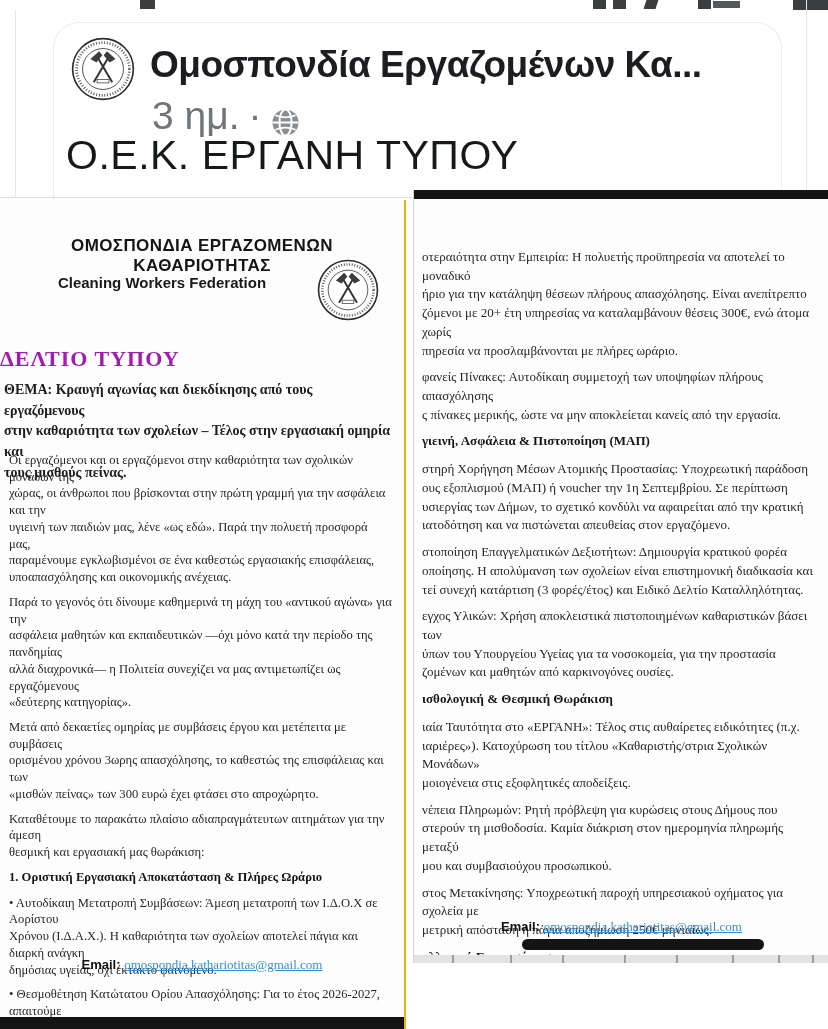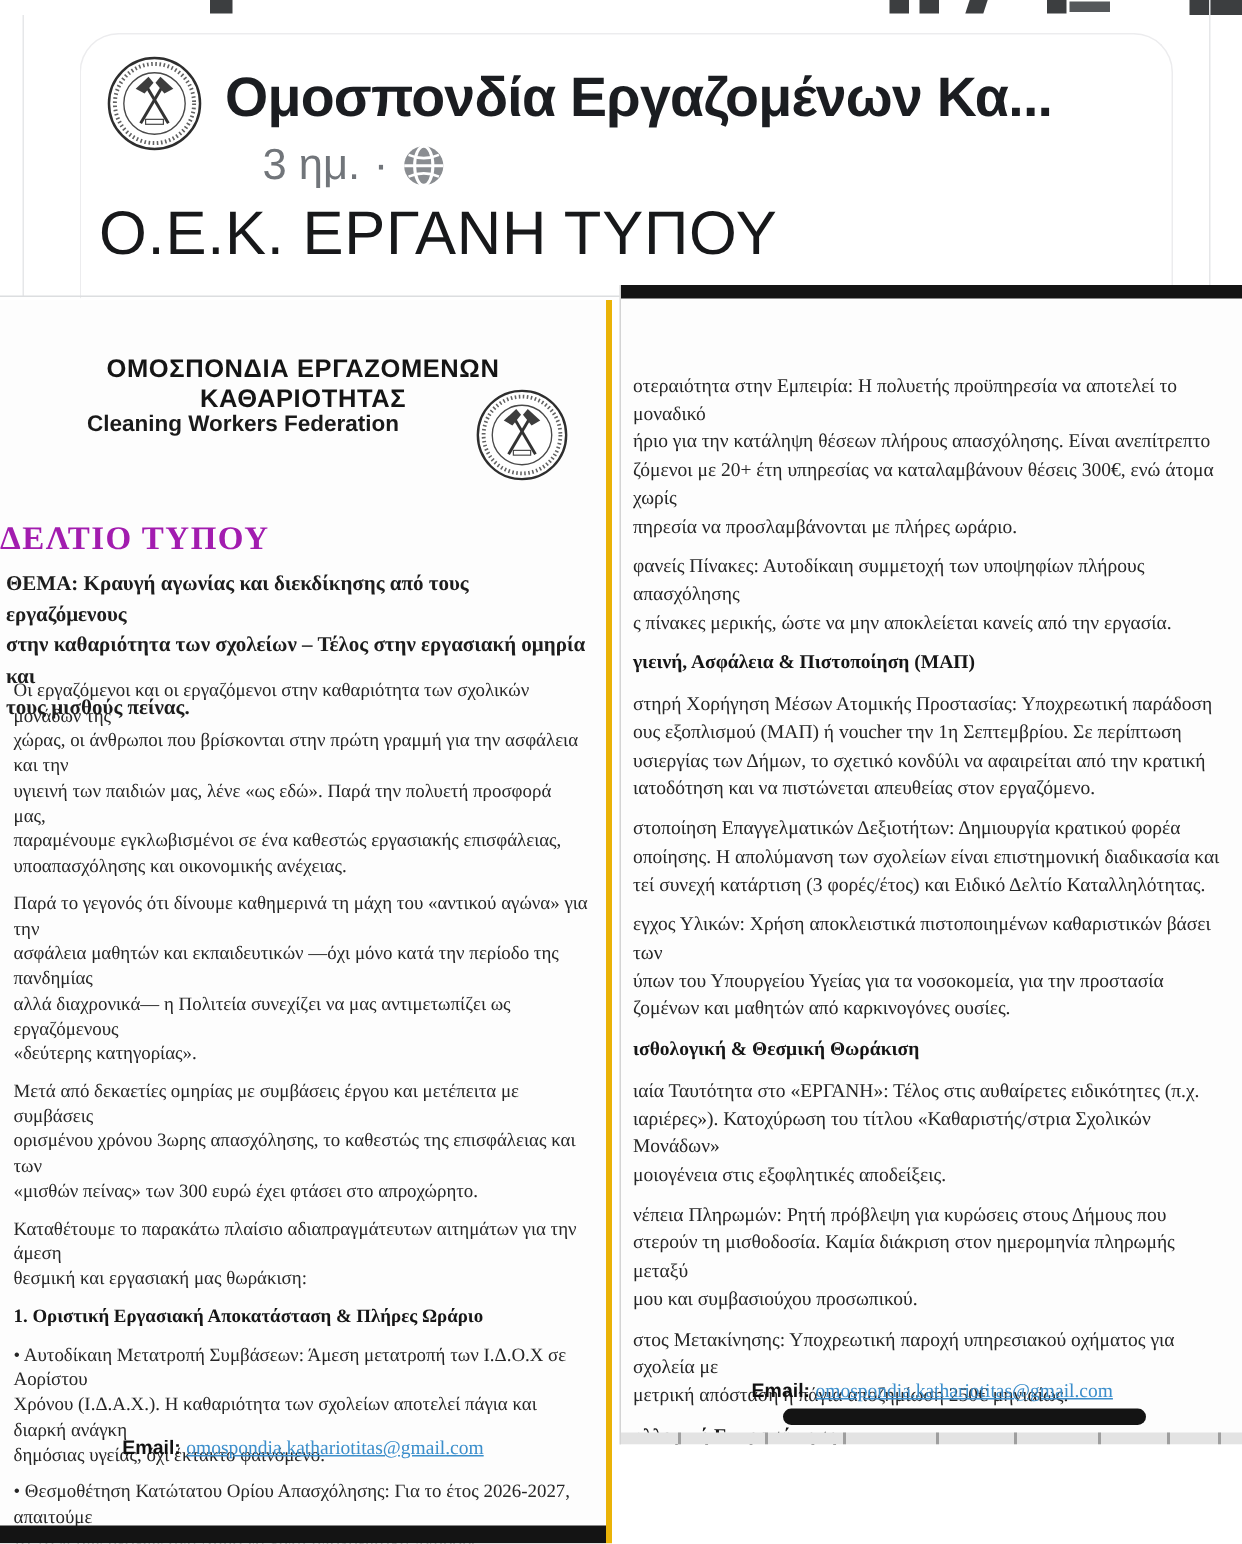--- a/index.html
+++ b/index.html
@@ -18,26 +18,26 @@
     border-radius:26px 26px 0 0;background:#ffffff;
   }
   .hsep{position:absolute;top:197px;left:0;width:828px;height:1px;background:#dcdee0;}
   .avatar{position:absolute;left:70px;top:36px;width:66px;height:66px;border-radius:50%;overflow:hidden;background:#fff;}
   .avatar svg{width:100%;height:100%;}
   .author{
     position:absolute;left:150px;top:44px;width:620px;
     font-size:37px;font-weight:bold;color:#1b1d21;letter-spacing:-0.5px;
     white-space:nowrap;overflow:hidden;
   }
-  .meta{position:absolute;left:152px;top:94px;font-size:29px;color:#71757a;display:flex;align-items:center;gap:9px;margin-left:23px;}
+  .meta{position:absolute;left:152px;top:94px;font-size:39px;color:#71757a;display:flex;align-items:center;gap:9px;}
   .meta .globe{width:29px;height:29px;display:inline-block;}
   .post-text{position:absolute;left:66px;top:132px;font-size:41px;color:#17181a;letter-spacing:0.5px;white-space:nowrap;}
   
   .page{position:absolute;background:#fdfdfd;overflow:hidden;color:#262626;}
-  .page-left{left:0;top:200px;width:404px;height:829px;border-right:4px solid #eab308;}
+  .page-left{left:0;top:200px;width:404px;height:829px;border-right:2px solid #eab308;}
   .page-right{left:413px;top:190px;width:415px;height:773px;border-left:1px solid #d4d4d4;}
   .serif{font-family:"Liberation Serif",serif;}
   .org-name{position:absolute;top:36px;left:0;right:0;text-align:center;
     font-size:17px;font-weight:bold;color:#151515;letter-spacing:0.4px;}
   .org-name-en{position:absolute;top:74px;left:0;right:80px;text-align:center;
     font-size:15px;font-weight:bold;color:#1a1a1a;}
   .page-seal{position:absolute;left:316px;top:58px;width:64px;height:64px;}
   .page-seal svg{width:100%;height:100%;}
   .doc-title{position:absolute;top:146px;left:0;right:0;text-align:left;
     font-family:"Liberation Serif",serif;font-size:22px;font-weight:bold;color:#a21caf;letter-spacing:1px;}

